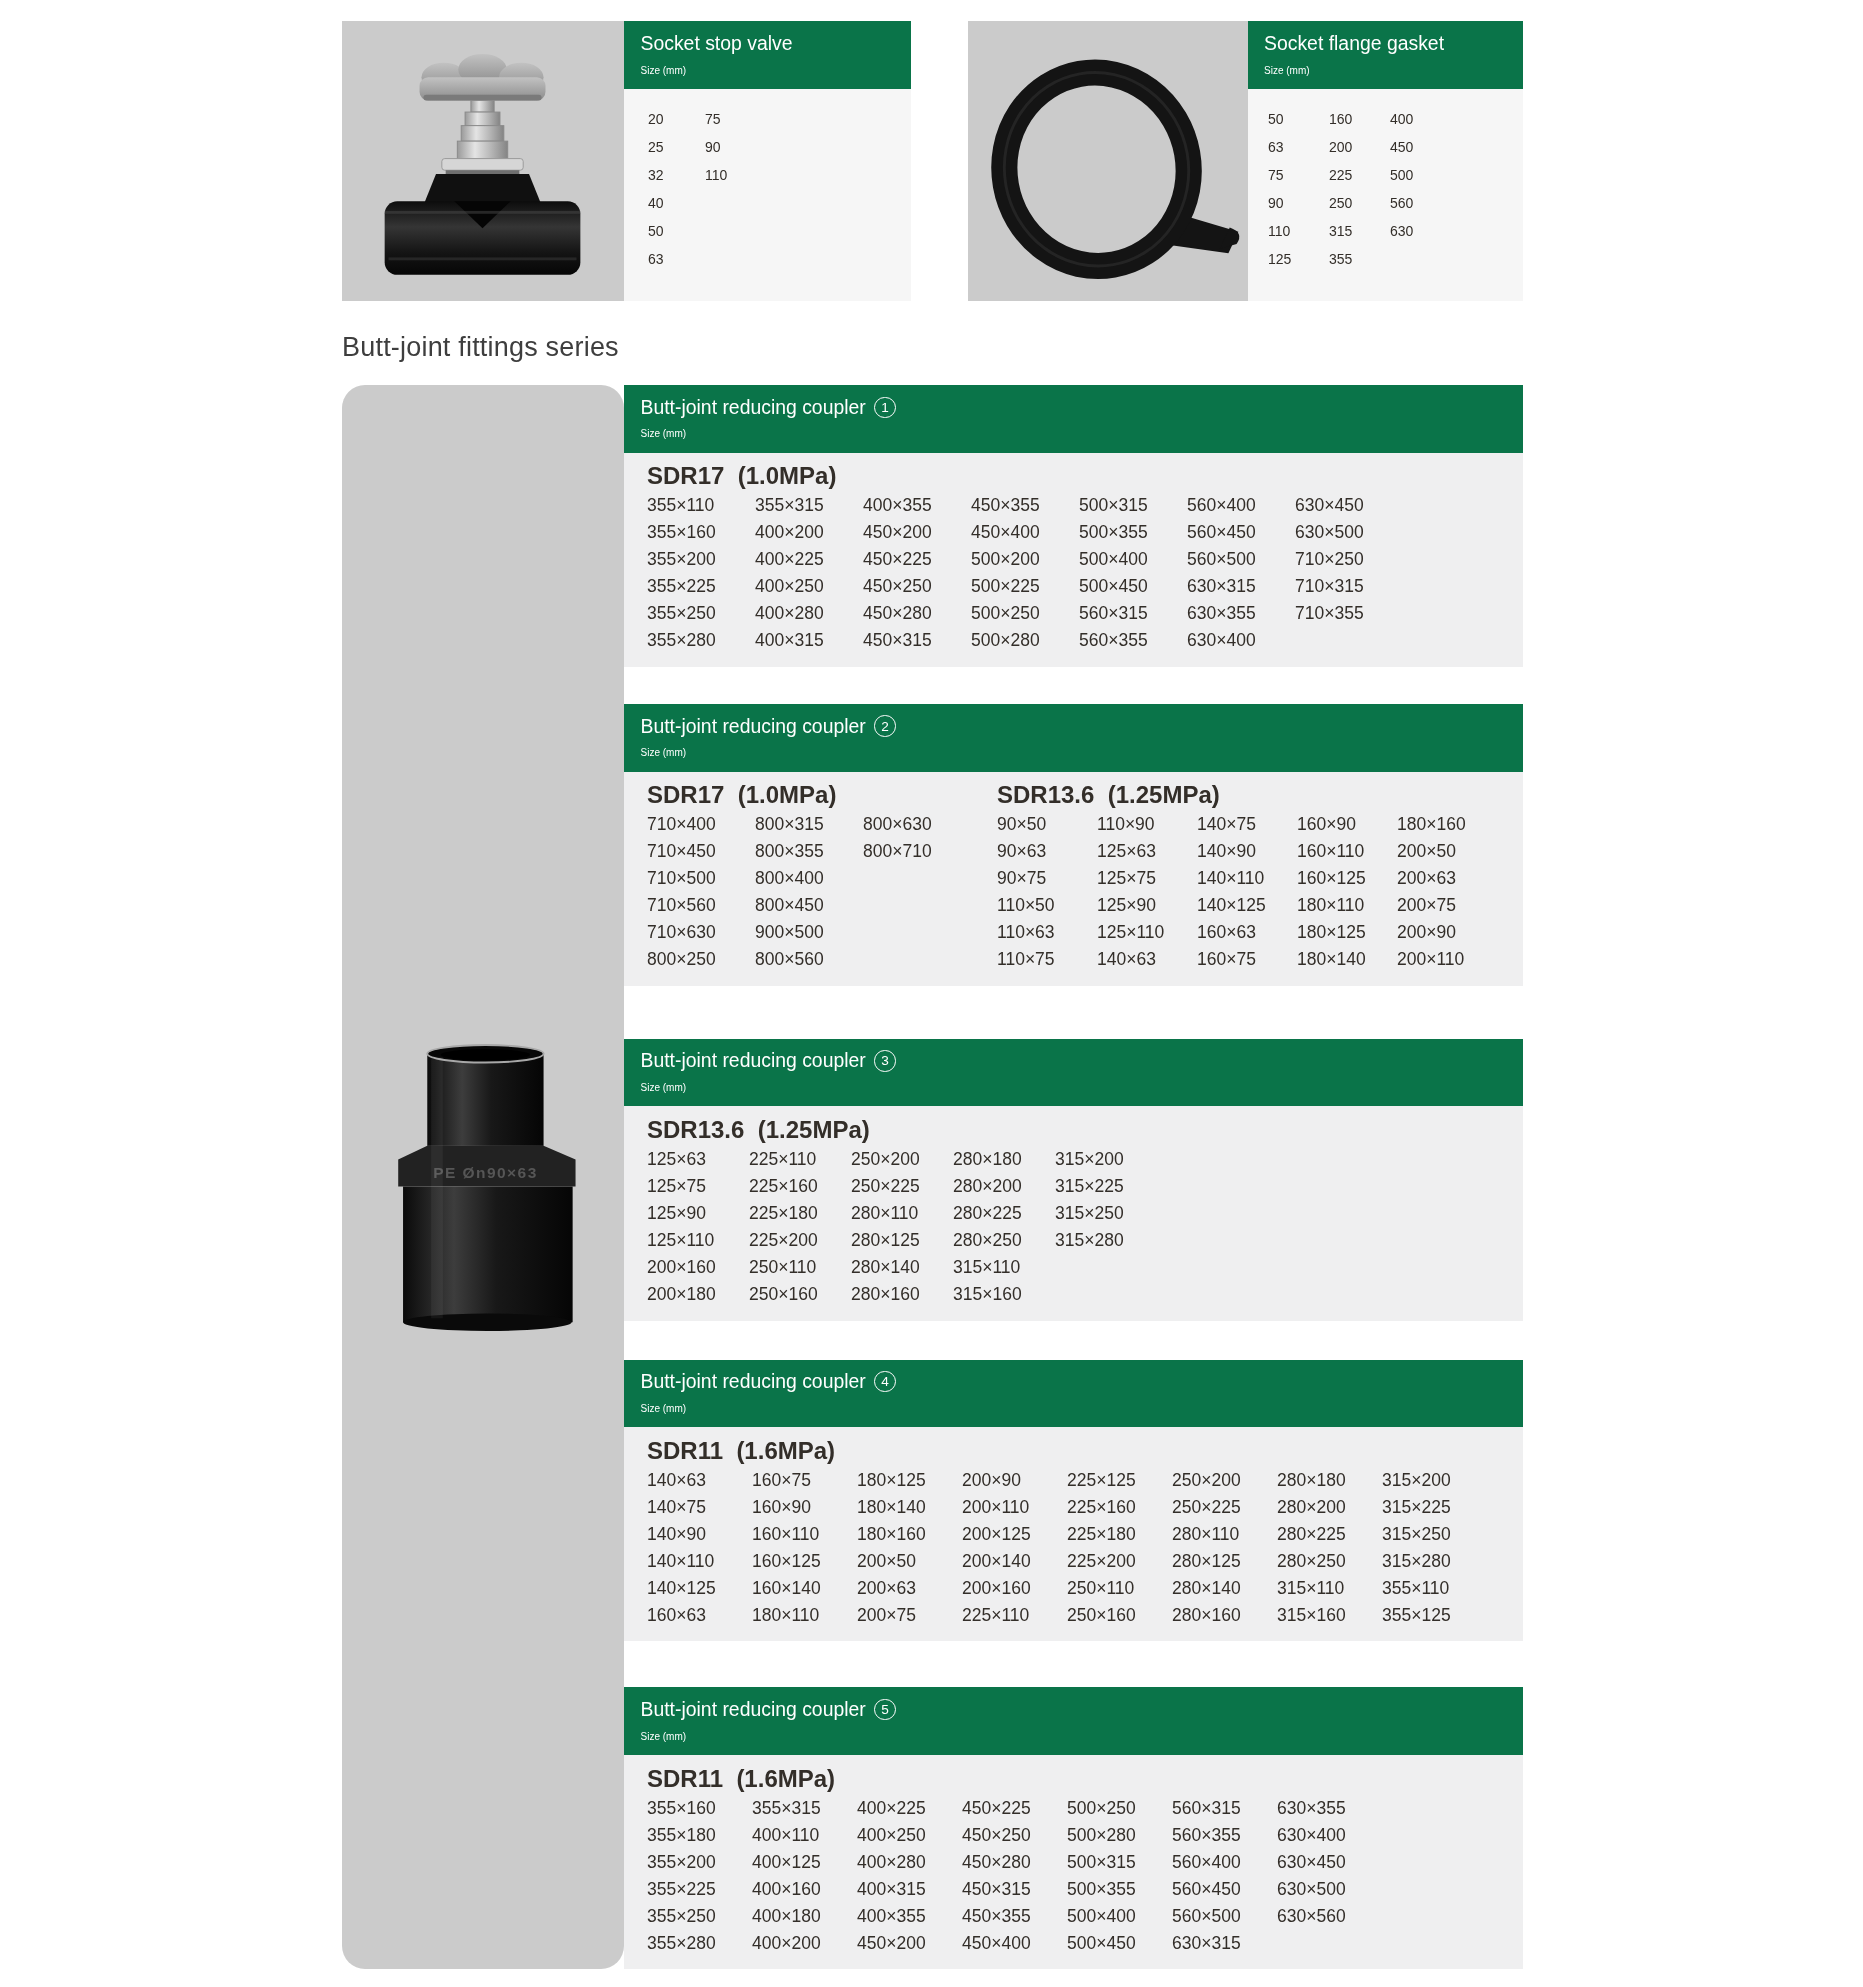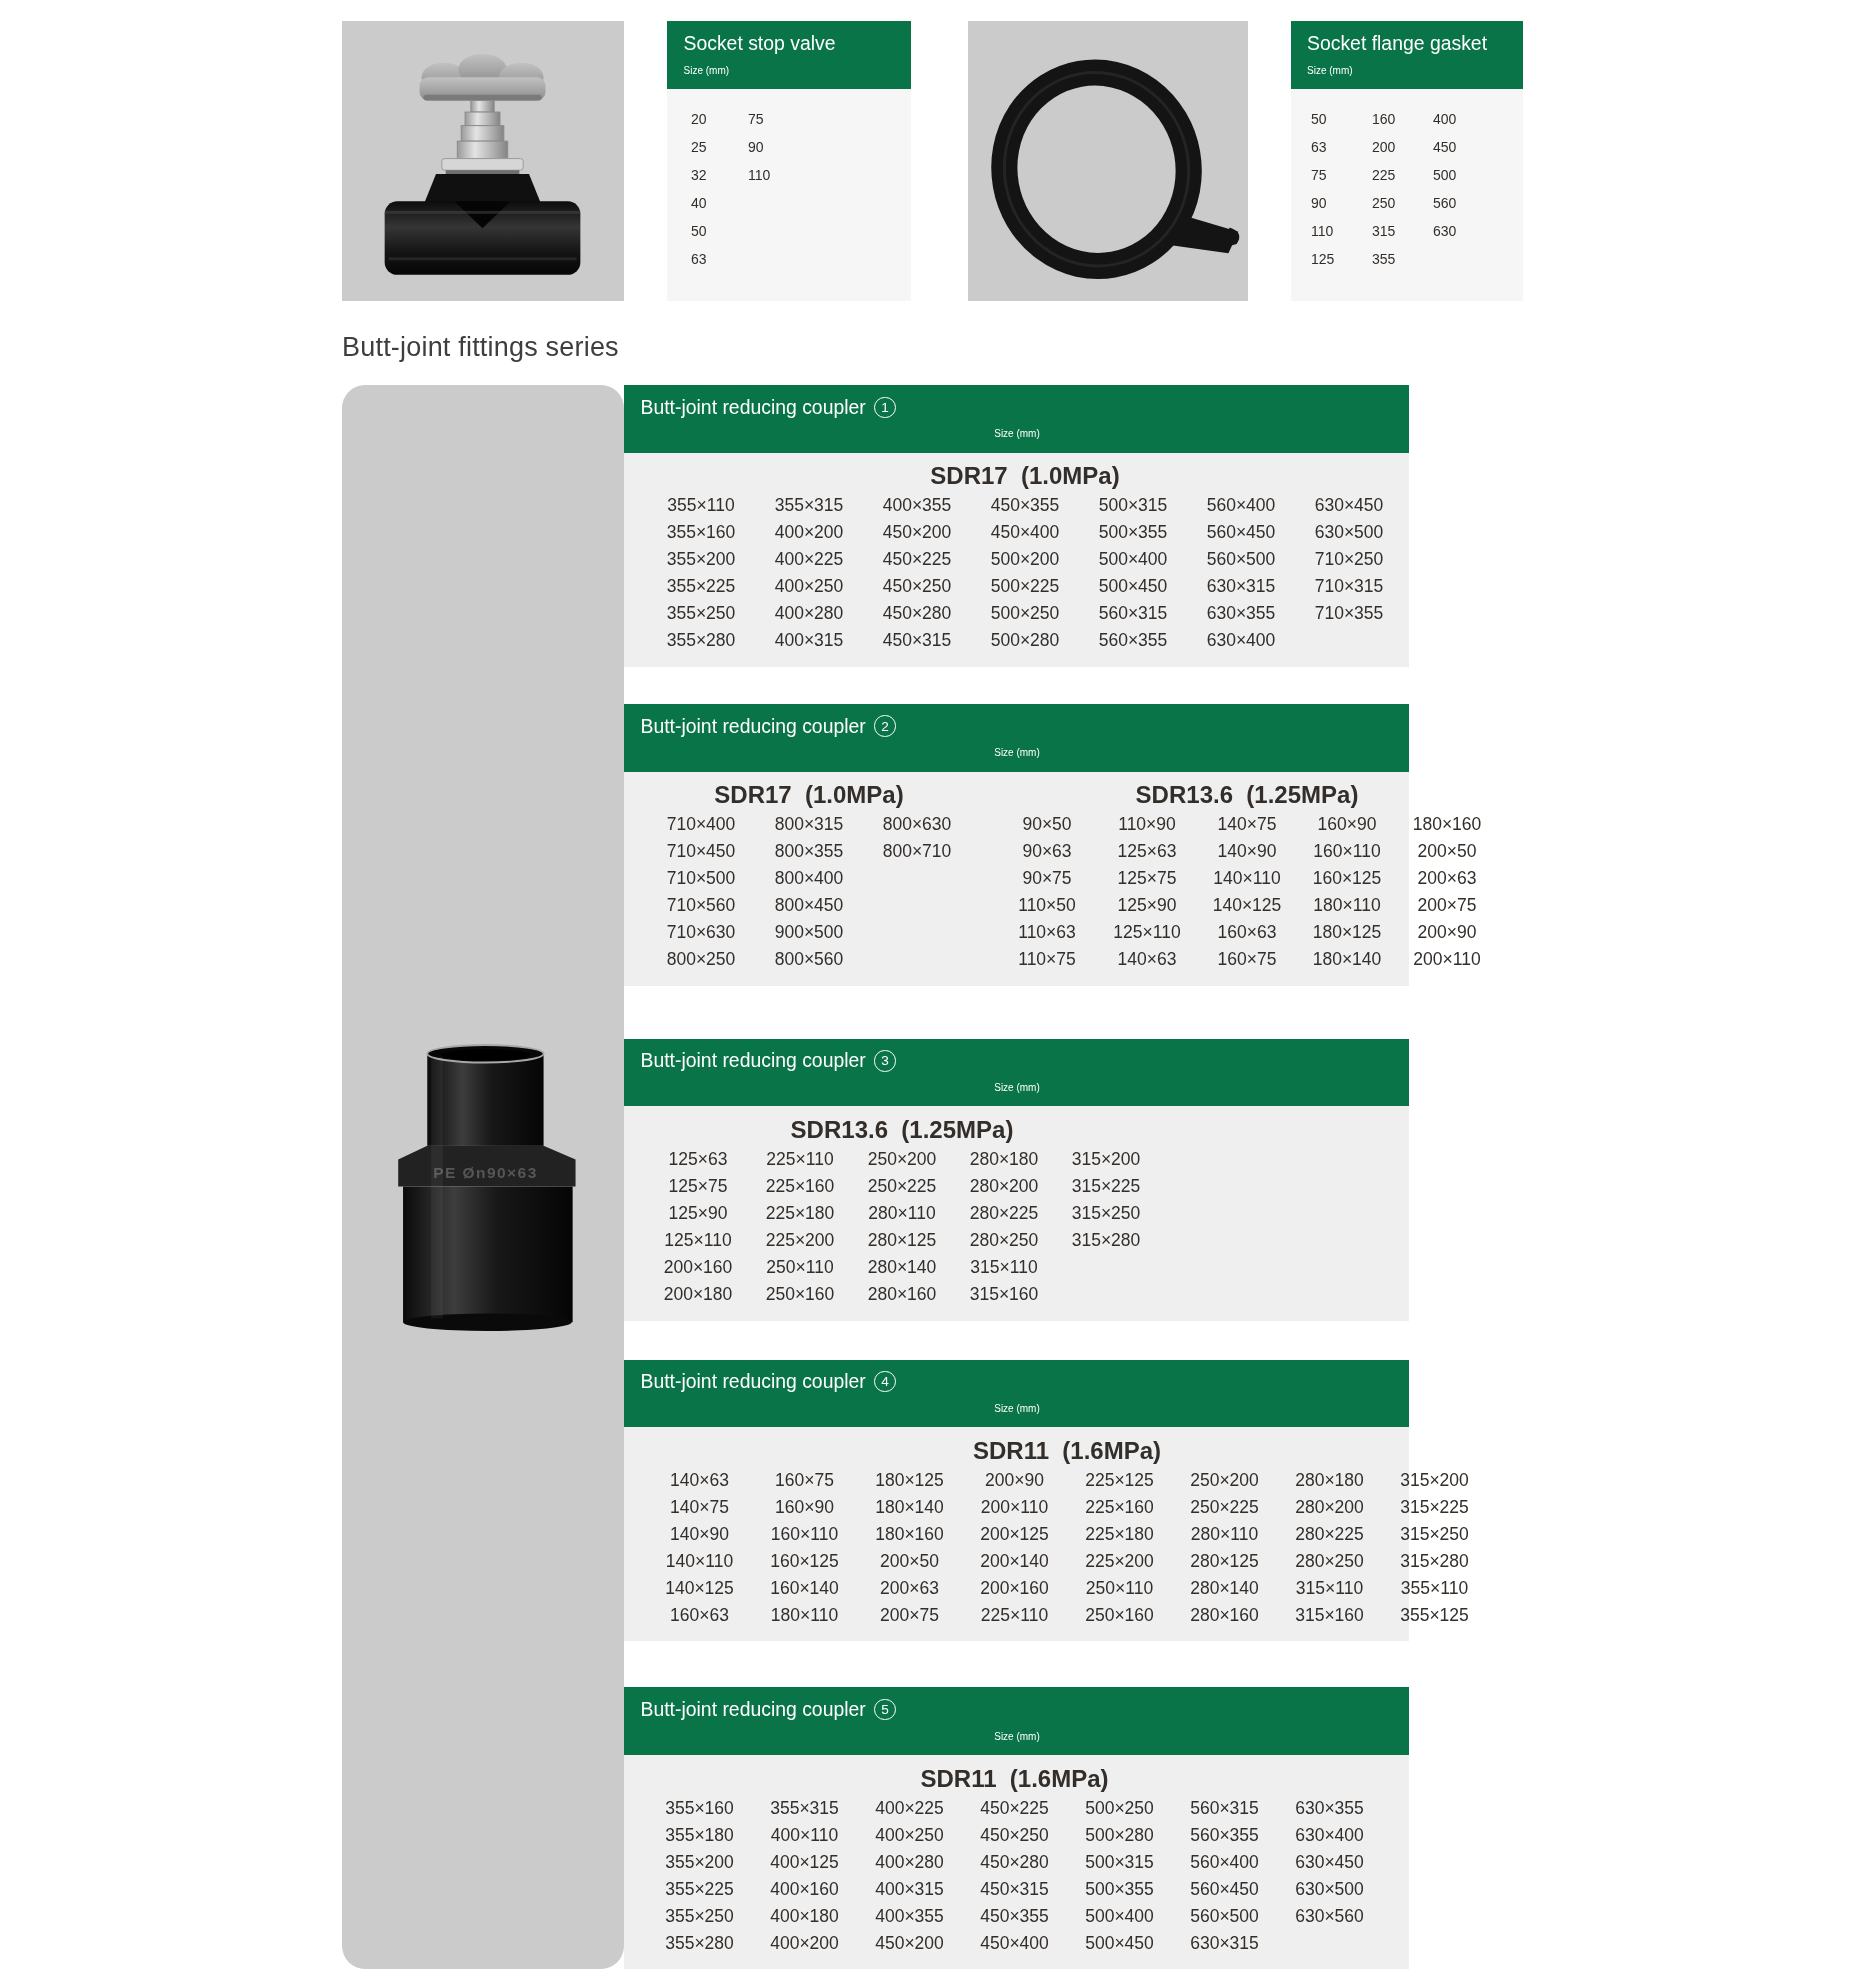--- a/index.html
+++ b/index.html
@@ -11,21 +11,21 @@
   }
   *{box-sizing:border-box;margin:0;padding:0;}
   html,body{background:#ffffff;}
   body{
     width:1863px;height:1987px;position:relative;
     font-family:"Liberation Sans",sans-serif;color:var(--ink);
     overflow:hidden;
   }
   
   .top-row{position:absolute;left:342px;top:21.3px;width:1181px;display:flex;gap:45px;}
-  .top-card{display:flex;height:280px;gap:43px;}
+  .top-card{display:flex;height:280px;}
   .top-card.a{width:569px;}
   .top-card.b{width:568px;padding-left:12px;}
   .photo{width:282px;background:var(--photo);position:relative;flex:none;overflow:hidden;}
   .top-card.b .photo{width:280px;}
   .card-table{flex:1;display:flex;flex-direction:column;}
   .green-head{background:var(--green);color:#fff;padding:10.7px 15.5px 9.7px 16.5px;}
   .green-head .t-title{font-size:19.4px;font-weight:500;line-height:23px;display:flex;align-items:center;}
   .green-head .size-label{font-size:10px;line-height:17.5px;margin-top:6.8px;}
   .card-body{flex:1;background:var(--bodyA);padding:16.5px 0 0 24px;}
   .top-card.b .card-body{padding-left:20.4px;}
@@ -34,21 +34,21 @@
   .cols-b .size-row{grid-template-columns:repeat(3,61px);}
   
   .section-heading{
     position:absolute;left:342px;top:331px;
     font-size:27px;line-height:33px;color:#3e3e3e;letter-spacing:0.2px;
   }
   
   .main{position:absolute;left:342px;top:385px;width:1181px;display:flex;align-items:stretch;}
   .side-panel{width:282px;flex:none;background:var(--photo);position:relative;border-radius:23px;}
   .coupler-photo{position:absolute;left:0;top:658px;width:282px;height:291px;}
-  .tables-col{width:785px;flex:none;text-align:center;}
+  .tables-col{width:899px;flex:none;}
   .table-card{background:transparent;}
   .table-card .green-head{padding:10.7px 15.5px 9.7px 16.5px;}
   .t-body{background:var(--bodyT);padding:8.7px 0 12.6px 23px;}
   .groups{display:flex;gap:26px;align-items:flex-start;}
   .spec{font-weight:700;font-size:24px;line-height:29px;margin-bottom:1.9px;white-space:pre;}
   .size-cell{white-space:pre;}
   .t-body .size-row{display:grid;line-height:27px;font-size:17.5px;}
   .t1{margin-bottom:37px;}
   .t2{margin-bottom:53px;}
   .t3{margin-bottom:39px;}

